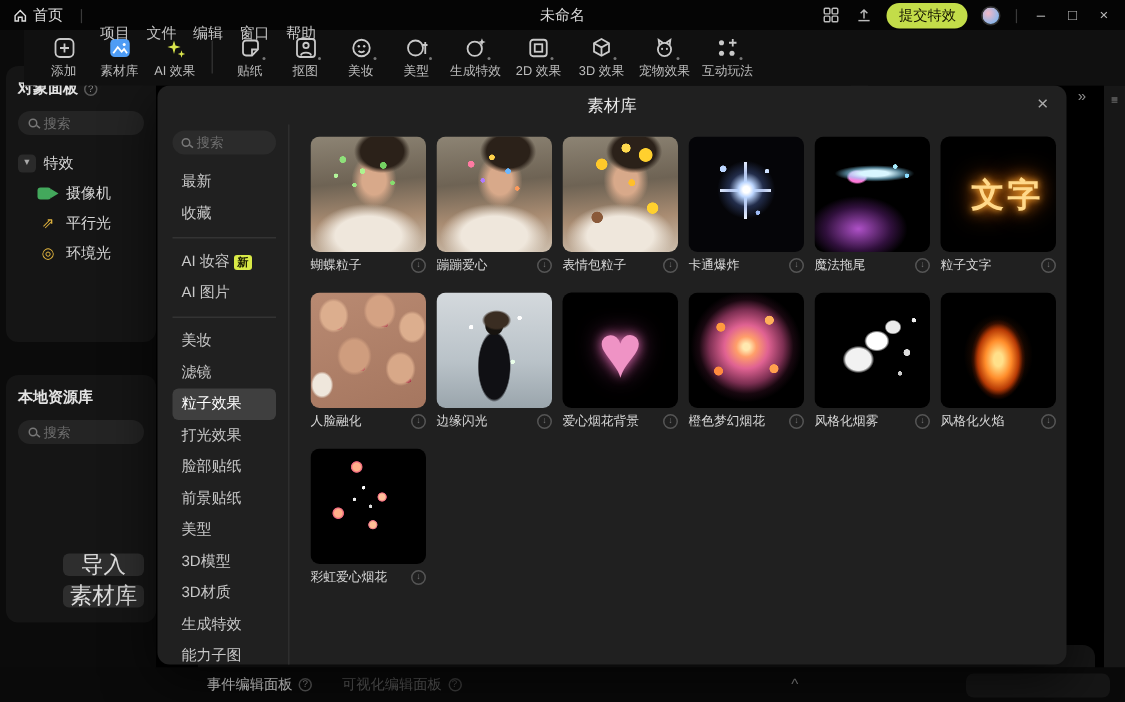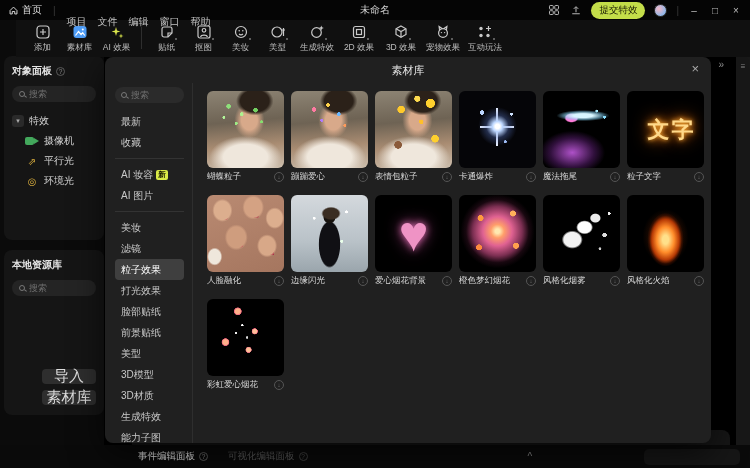--- a/index.html
+++ b/index.html
@@ -24,21 +24,21 @@
   #toolbar { position:absolute; left:0; top:20px; right:0; height:37px; background:#101010; display:flex; align-items:flex-start; padding:4px 0 0 8px; z-index:25;margin-left:16px; }
   .titem { width:37px; display:flex; flex-direction:column; align-items:center; gap:2px; }
   .titem.wide { width:42px; }
   .ticon { width:16px; height:16px; position:relative; }
   .titem .tlabel { font-size:8.5px; color:#bdbdbd; white-space:nowrap; }
   .tdivider { width:1px; height:22px; background:#2e2e2e; margin:3px 6px 0 6px; }
   .ticon.dot::after { content:""; position:absolute; right:-2px; bottom:0; width:2px; height:2px; border-radius:50%; background:#777; }
 
   
   .lpanel { position:absolute; left:4px; width:100px; background:#151515; border-radius:8px; padding:8px; z-index:5; }
-  #panel-object { top:56px; height:184px; }
+  #panel-object { top:44px; height:184px; }
   #panel-local  { top:250px; height:165px; display:flex; flex-direction:column; }
   .phead { display:flex; align-items:center; gap:4px; font-size:10px; font-weight:bold; color:#e3e3e3; }
   .qicon { width:9px; height:9px; border:1px solid #5a5a5a; border-radius:50%; color:#8a8a8a; font-size:6.5px;
     line-height:7px; text-align:center; display:inline-block; font-weight:normal; }
   .searchbox { margin-top:8px; height:16px; background:#242424; border-radius:8px; display:flex; align-items:center; gap:4px; padding:0 7px; }
   .sicon { width:6px; height:6px; border:1px solid #787878; border-radius:50%; position:relative; flex:none; }
   .sicon::after { content:""; position:absolute; width:3px; height:1px; background:#787878; right:-3px; bottom:-1px; transform:rotate(40deg); }
   .searchbox input { background:transparent; border:none; outline:none; color:#bbb; font-size:9px; width:60px; font-family:inherit; }
   .searchbox input::placeholder { color:#6f6f6f; }
   .tree { margin-top:9px; font-size:10px; color:#d5d5d5; }

